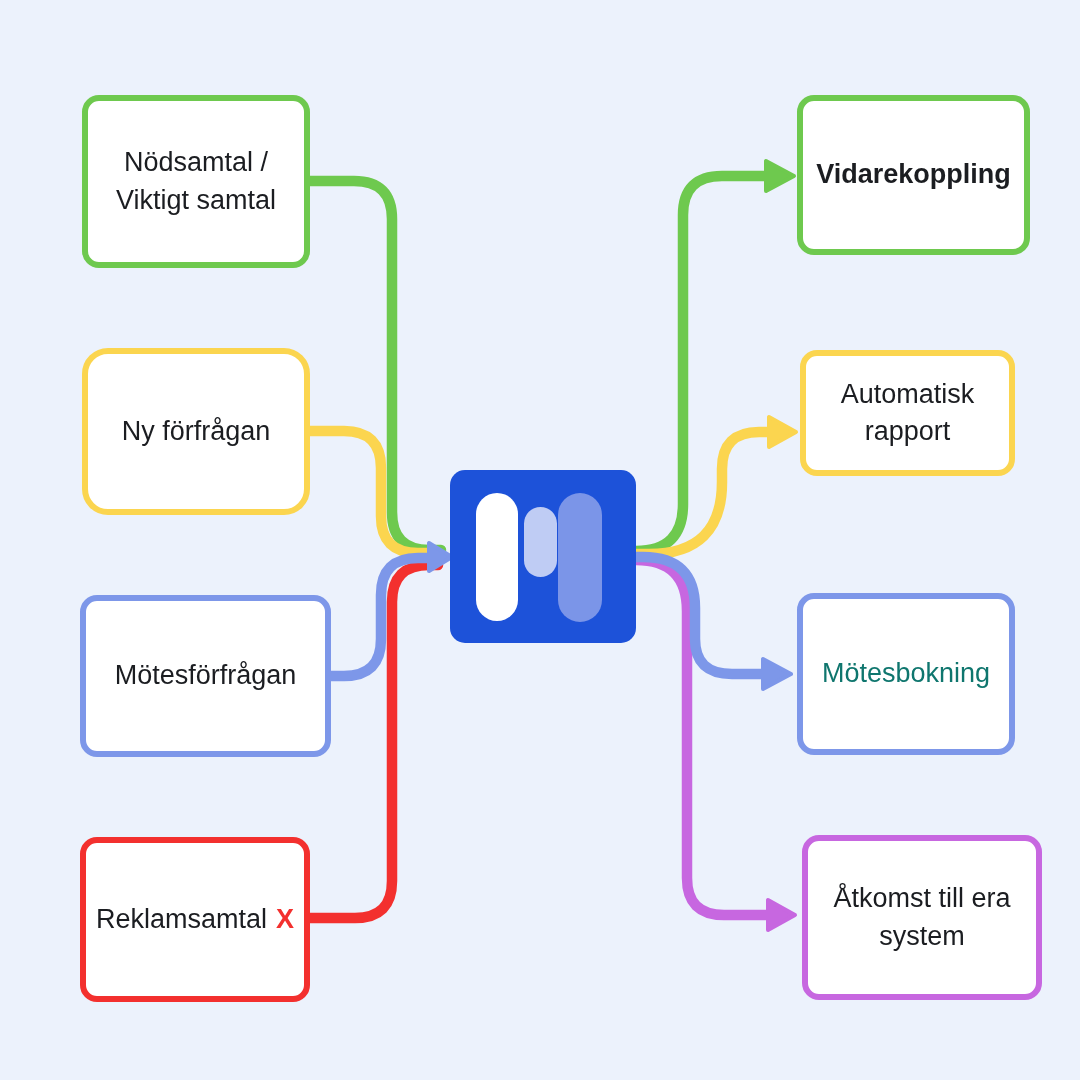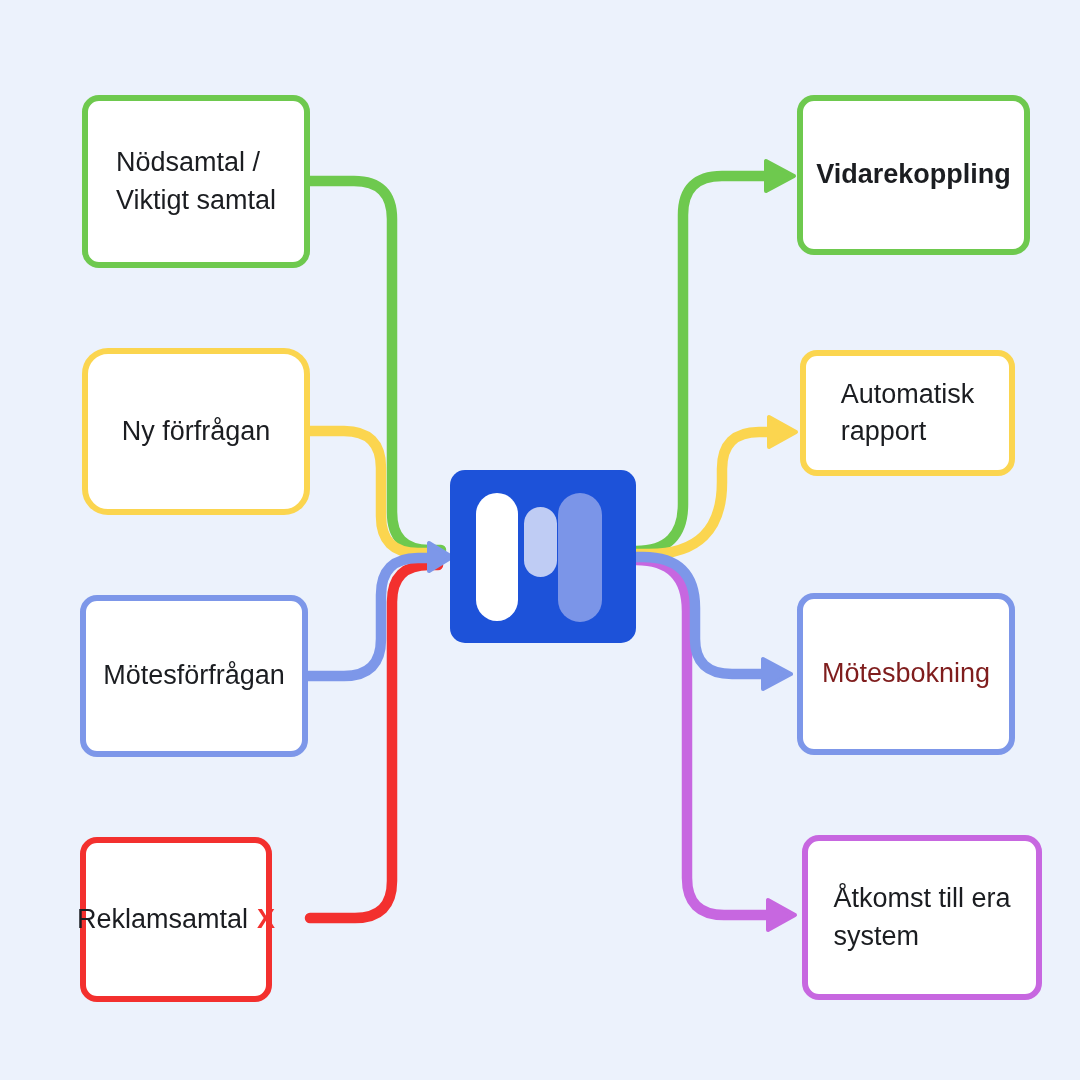--- a/index.html
+++ b/index.html
@@ -19,20 +19,21 @@
   .wires polygon { stroke-width: 4; stroke-linejoin: round; }
   .node {
     position: absolute;
     background: #ffffff;
     border: 6px solid #999;
     border-radius: 17px;
     box-sizing: border-box;
     display: flex;
     align-items: center;
     justify-content: center;
+    text-align: center;
     padding: 4px 8px;
   }
   .node .label {
     font-size: 27px;
     line-height: 1.38;
     white-space: pre-line;
   }
   .node .suffix {
     font-size: 27px;
     font-weight: 700;
@@ -80,40 +81,40 @@
 
   <div class="node" style="left: 82px; top: 95px; width: 228px; height: 173px; border-color: rgb(110, 201, 78);">
     <span class="label" style="color: rgb(27, 29, 33);">Nödsamtal /
 Viktigt samtal</span>
   </div>
 
   <div class="node" style="left: 82px; top: 348px; width: 228px; height: 167px; border-color: rgb(251, 213, 79); border-radius: 26px;">
     <span class="label" style="color: rgb(27, 29, 33);">Ny förfrågan</span>
   </div>
 
-  <div class="node" style="left: 80px; top: 595px; width: 228px; height: 162px; border-color: rgb(125, 151, 233);">
+  <div class="node" style="left: 80px; top: 595px; width: 251px; height: 162px; border-color: rgb(125, 151, 233);">
     <span class="label" style="color: rgb(27, 29, 33);">Mötesförfrågan</span>
   </div>
 
-  <div class="node" style="left: 80px; top: 837px; width: 192px; height: 165px; border-color: rgb(243, 48, 46);">
+  <div class="node" style="left: 80px; top: 837px; width: 230px; height: 165px; border-color: rgb(243, 48, 46);">
     <span class="label" style="color: rgb(27, 29, 33);">Reklamsamtal</span>
     <span class="suffix" style="color: rgb(243, 48, 46);">X</span>
   </div>
 
   <div class="node" style="left: 797px; top: 95px; width: 233px; height: 160px; border-color: rgb(110, 201, 78); font-weight: bold;">
     <span class="label" style="color: rgb(27, 29, 33);">Vidarekoppling</span>
   </div>
 
   <div class="node" style="left: 800px; top: 350px; width: 215px; height: 126px; border-color: rgb(251, 213, 79);">
     <span class="label" style="color: rgb(27, 29, 33);">Automatisk
 rapport</span>
   </div>
 
   <div class="node" style="left: 797px; top: 593px; width: 218px; height: 162px; border-color: rgb(125, 151, 233);">
-    <span class="label" style="color: #7f1d1d;">Mötesbokning</span>
+    <span class="label" style="color: #0f766e;">Mötesbokning</span>
   </div>
 
   <div class="node" style="left: 802px; top: 835px; width: 240px; height: 165px; border-color: rgb(199, 103, 224);">
     <span class="label" style="color: rgb(27, 29, 33);">Åtkomst till era
 system</span>
   </div>
 
   <div class="logo" style="background-color: rgb(29, 82, 217);">
     <div class="pill pill-1" style="background-color: rgb(255, 255, 255);"></div>
     <div class="pill pill-2" style="background-color: rgb(191, 204, 244);"></div>

